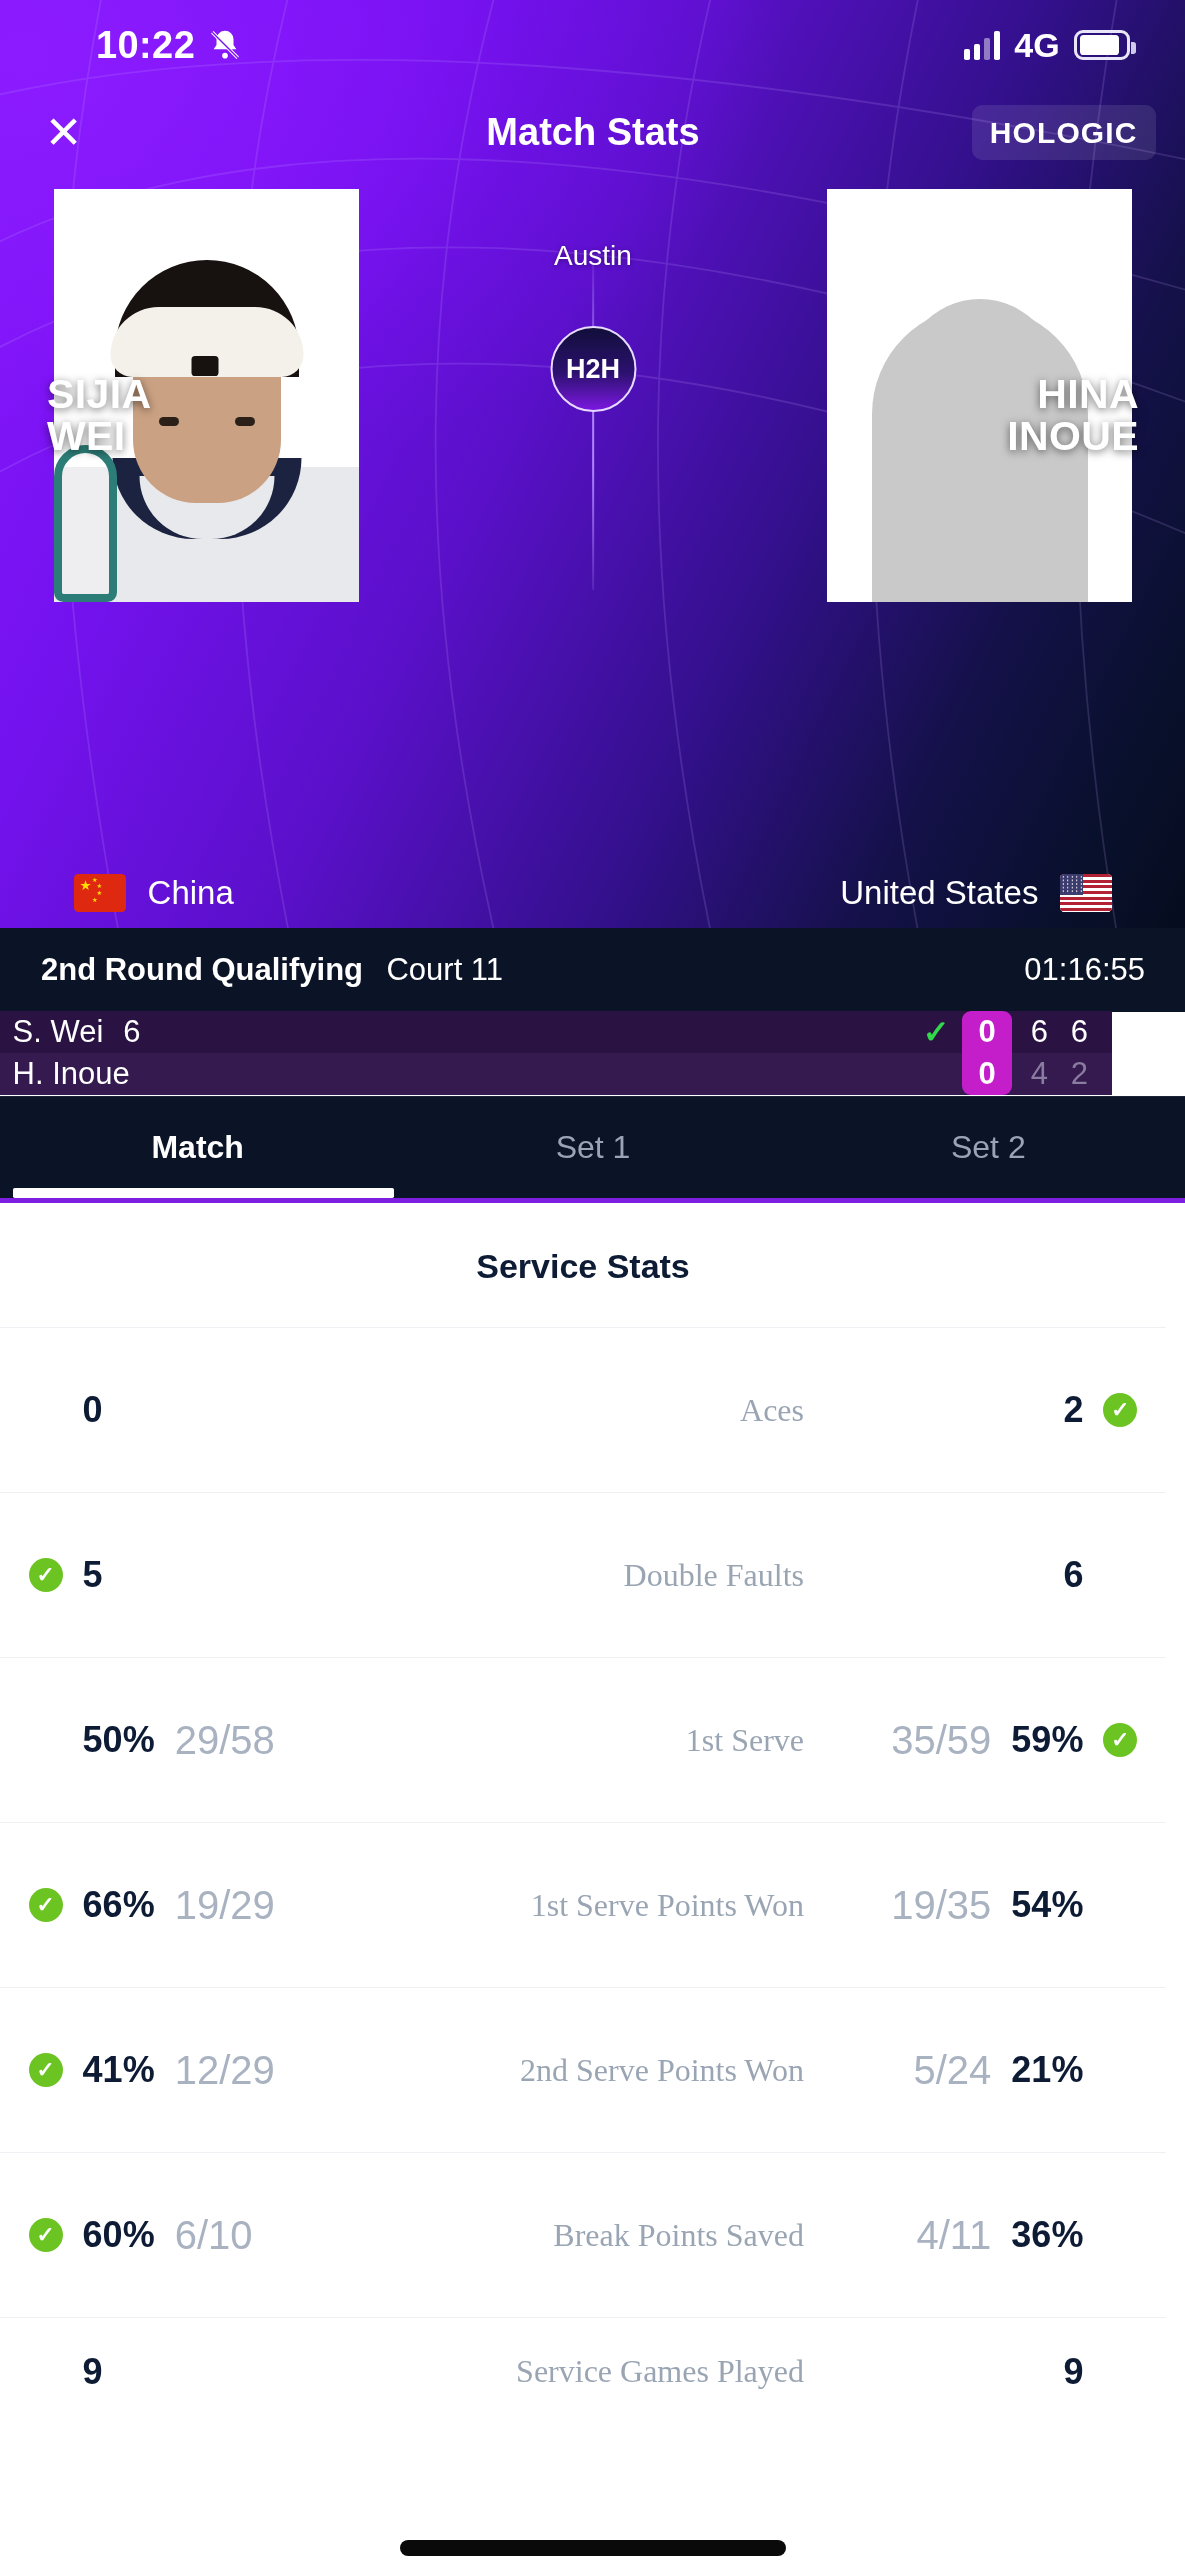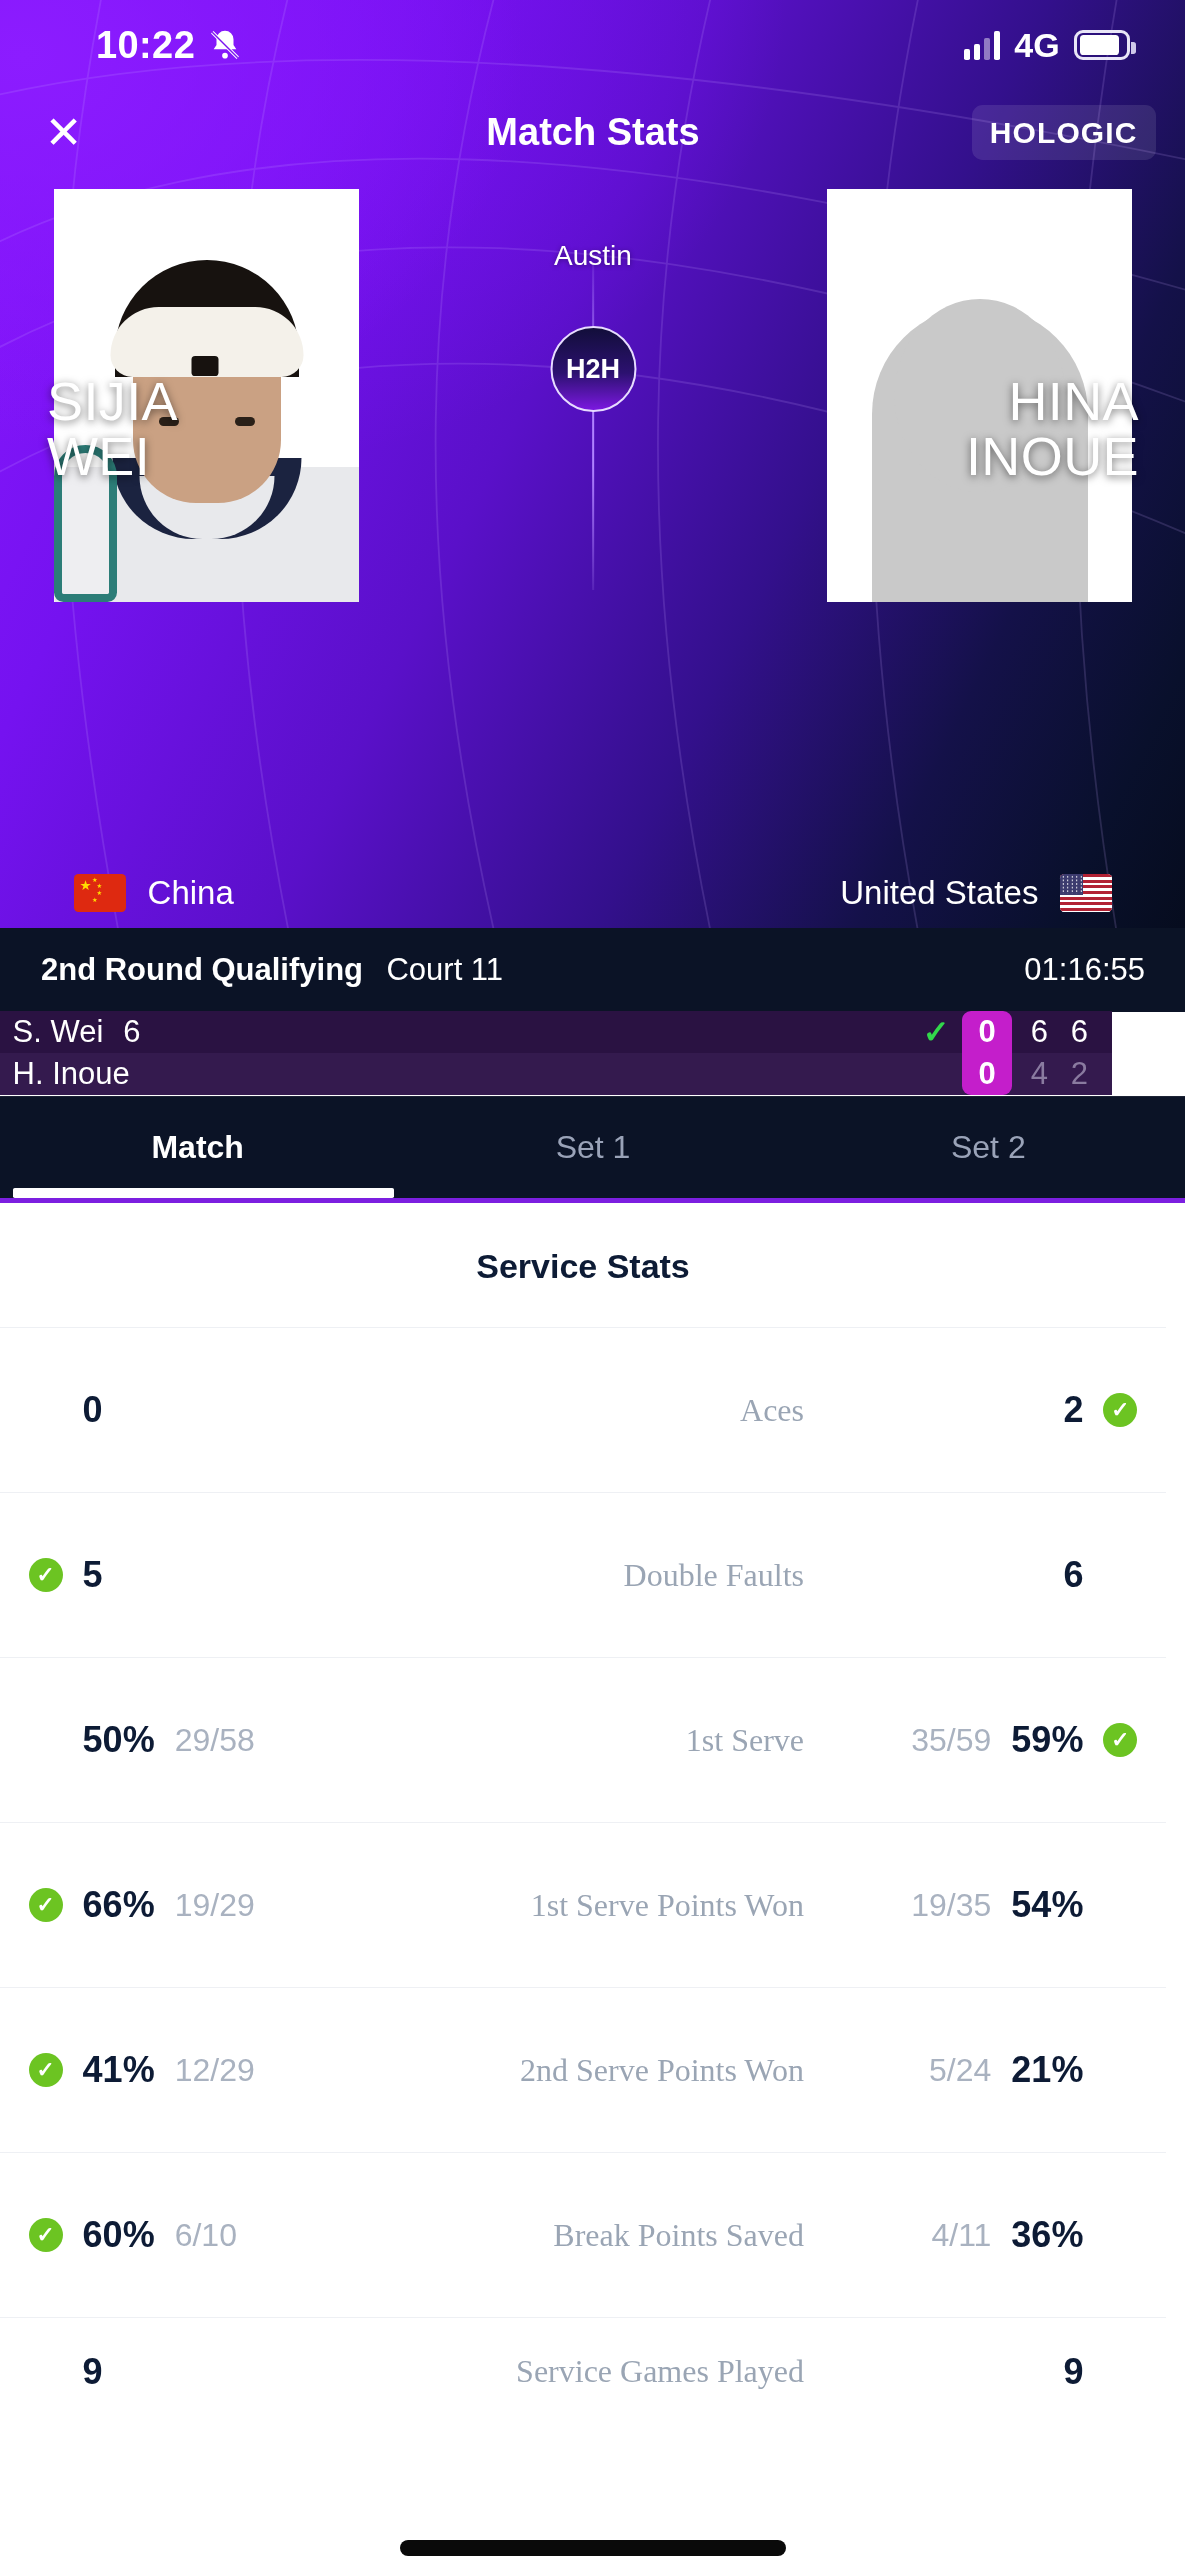--- a/index.html
+++ b/index.html
@@ -97,21 +97,21 @@
     position:absolute; left:50%; bottom:0; transform:translateX(-50%);
     width:216px; height:296px; background:#c9c9c9;
     border-radius:117px 117px 0 0;
   }
   .silhouette::before{
     content:""; position:absolute; left:50%; top:-7.2px; transform:translateX(-50%);
     width:171px; height:193px; background:#c9c9c9; border-radius:50%;
   }
 
   .p-name{
-    position:absolute; color:#fff; font-size:54px; font-weight:400;
+    position:absolute; color:#fff; font-size:41px; font-weight:700;
     line-height:1.02; letter-spacing:0.4px; text-shadow:0 1.8px 9px rgba(0,0,0,.55);
     z-index:3;
   }
   .p-name.left{ left:47px; top:199px; text-align:left; }
   .p-name.right{ right:47px; top:199px; text-align:right;margin-left:36px; }
 
   
   .center-col{
     position:absolute; left:50%; transform:translateX(-50%); top:0;
     width:269px; height:359px; display:flex; flex-direction:column; align-items:center;
@@ -229,21 +229,21 @@
   .sc-left, .sc-right{ display:flex; align-items:center; width:346px; }
   .sc-left{ justify-content:flex-start; gap:20px; padding-left:12.6px; }
   .sc-right{ justify-content:flex-end; gap:20px; padding-right:12.6px; }
   .badge{
     width:34px; height:34px; border-radius:50%; background:#6cc422;
     display:flex; align-items:center; justify-content:center; flex:none;
     color:#fff; font-size:21.6px; font-weight:700;
   }
   .badge.hidden{ visibility:hidden; }
   .val{ color:#0d1b35; font-size:36px; font-weight:700; }
-  .sub{ color:#a9b2c0; font-size:32px; font-weight:400; }
+  .sub{ color:#a9b2c0; font-size:40px; font-weight:400; }
   .stat-label{
     flex:1; text-align:right; color:#9aa5b4; font-size:32px; font-weight:400;font-family:Liberation Serif, serif;
   }
   .stat-row.partial{ height:108px; }
 
   
   .home-indicator{
     position:absolute; bottom:20px; left:50%; transform:translateX(-50%);
     width:386px; height:16px; background:#0a0a0a; border-radius:9px; z-index:20;
   }

